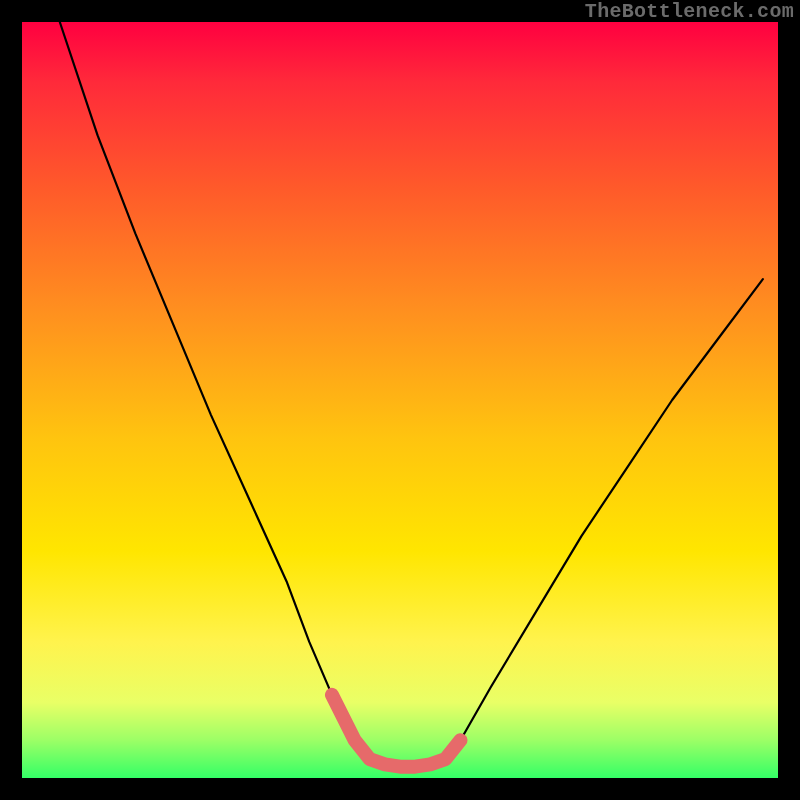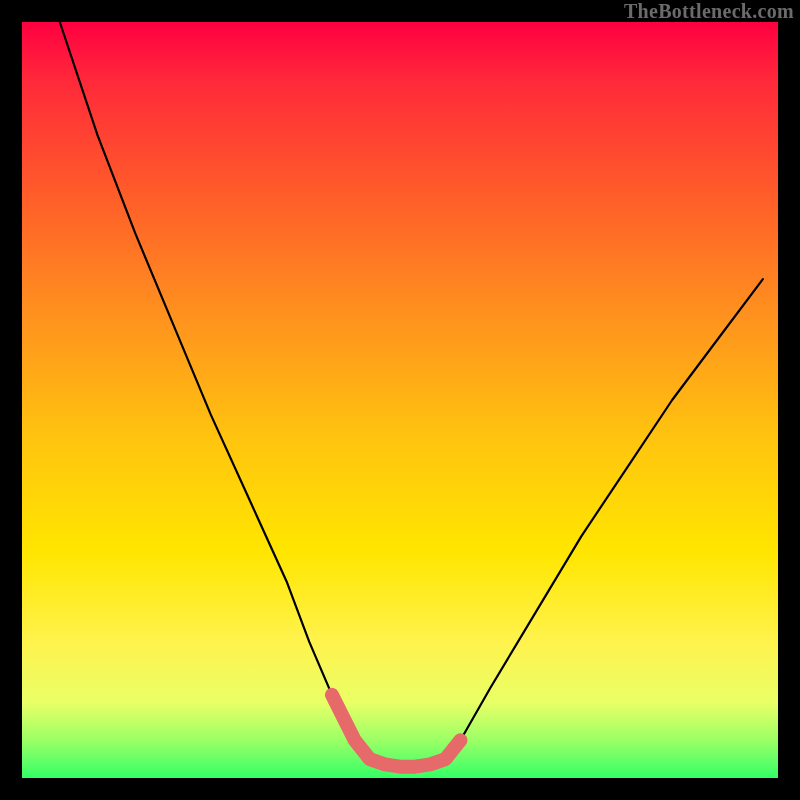--- a/index.html
+++ b/index.html
@@ -28,21 +28,21 @@
       #fff34d 82%,
       #e9ff66 90%,
       #9cff66 95%,
       #34ff66 100%
     );
   }
   .wm {
     position: absolute;
     top: 0px;
     right: 6px;
-    font-family: Liberation Serif, serif;
+    font-family: Liberation Mono, monospace;
     font-size: 20px;
     font-weight: 600;
     color: #6b6b6b;
     letter-spacing: 0.3px;
     user-select: none;
   }
   svg.lines {
     position: absolute;
     left: 0; top: 0;
     width: 100%; height: 100%;

